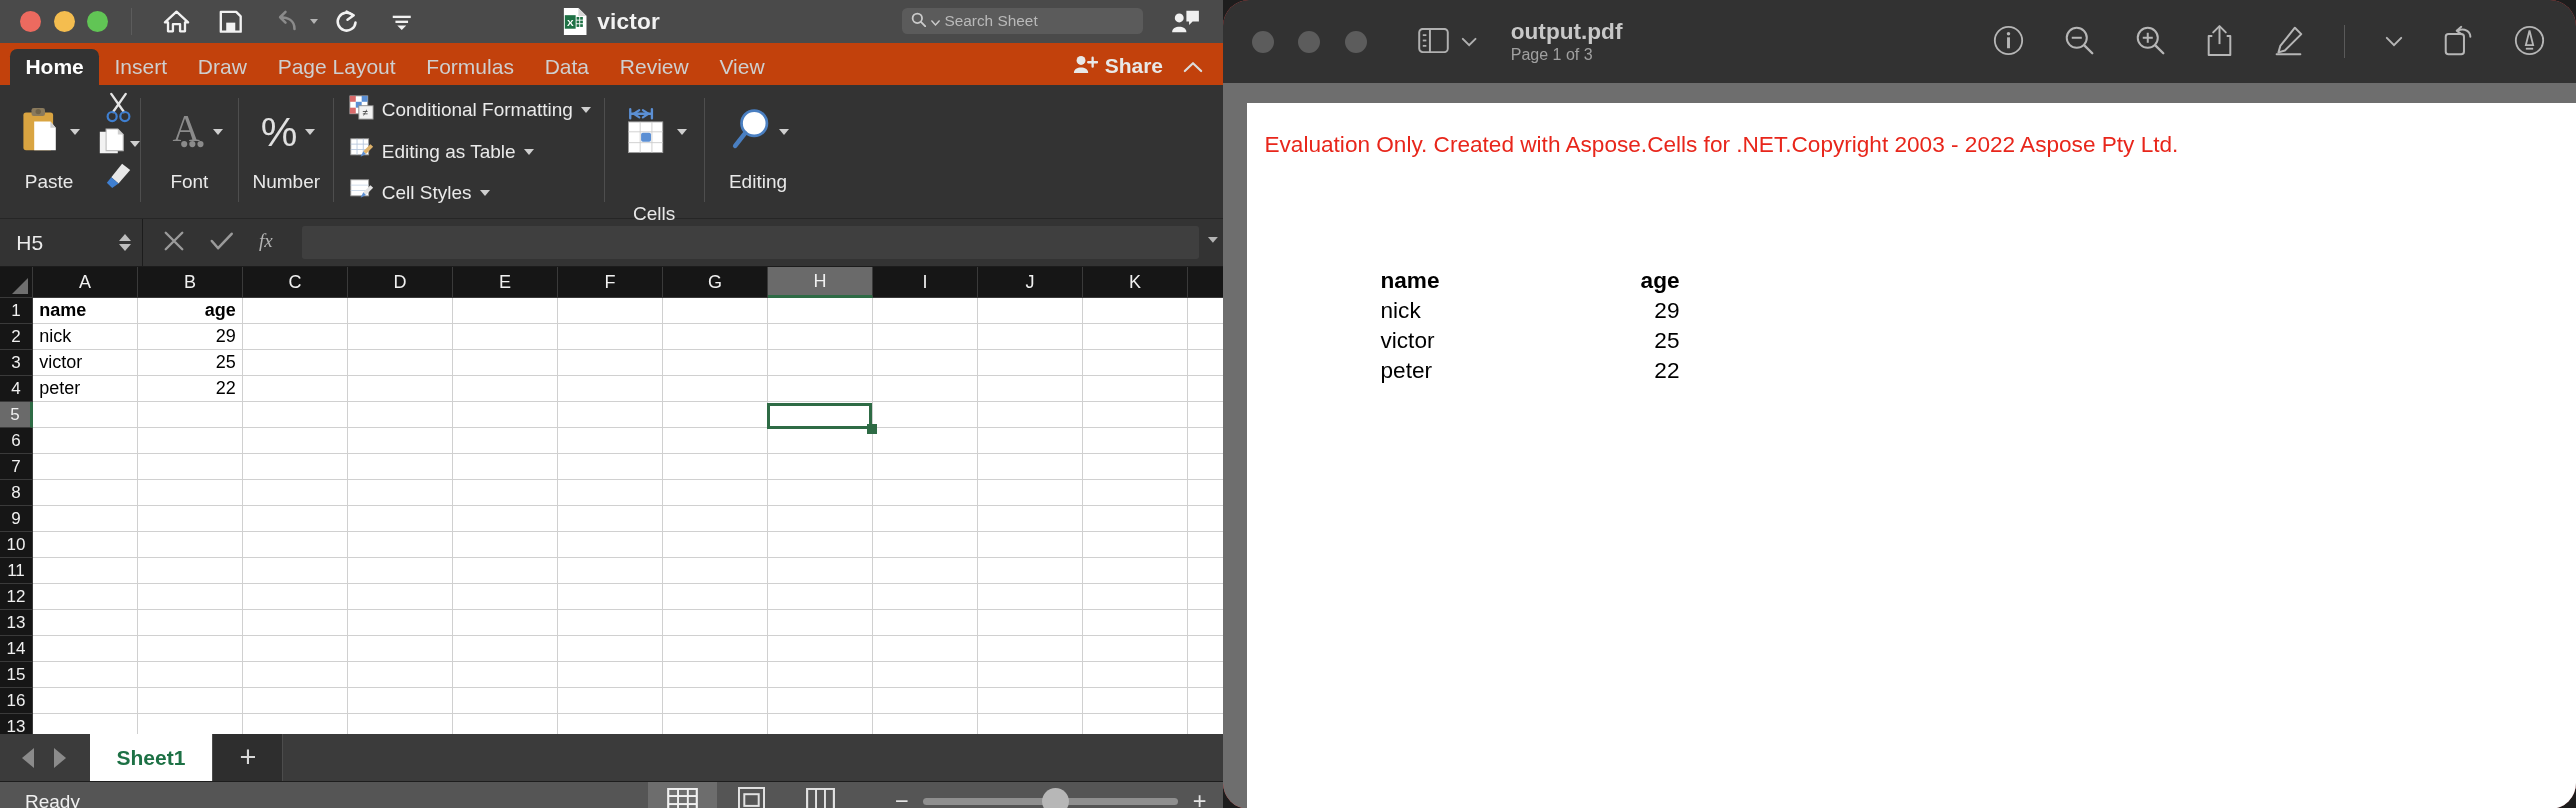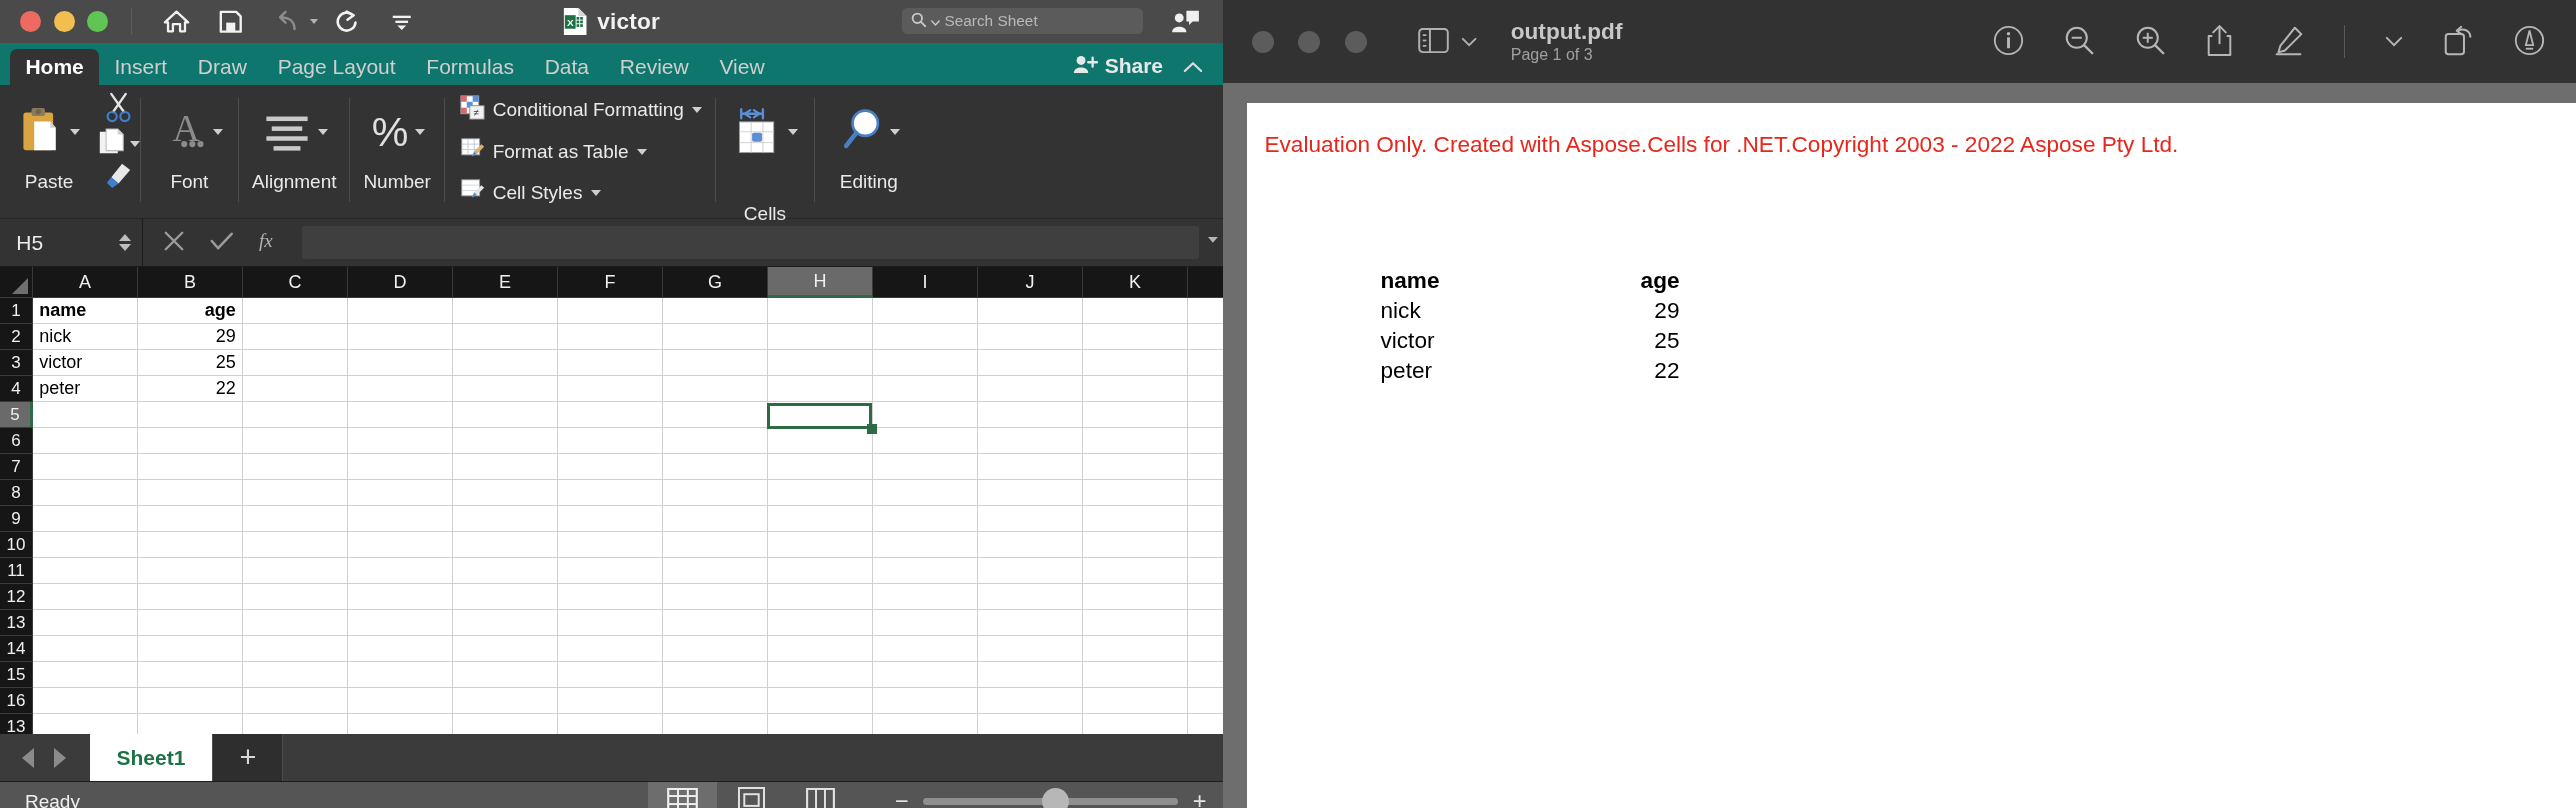--- a/index.html
+++ b/index.html
@@ -62,21 +62,21 @@
   .search-box {
     width: 241px; height: 26px;
     background: #5b5b5b; border-radius: 5.4px;
     display: flex; align-items: center; padding: 0 9px; gap: 4.5px;
   }
   .search-box .sph { color: #b9b9b9; font-size: 15.4px; }
   .share-ico { position: absolute; right: 23.5px; top: 9px; }
 
   
   .tabrow {
-    height: 42px; background: #0f766e;
+    height: 42px; background: #c2410c;
     display: flex; align-items: flex-end; padding-left: 10px;
     position: relative;
   }
   .tab {
     height: 36px; padding: 0 15.4px;
     display: flex; align-items: center;
     color: #cfcfcf; font-size: 21px;
     border-radius: 7.2px 7.2px 0 0;
   }
   .tab.active { background: #333333; color: #ffffff; font-weight: bold; }
@@ -243,20 +243,21 @@
   .zthumb {
     position: absolute; left: 119px; top: -10px;
     width: 27px; height: 27px; background: #b7b7b7; border-radius: 50%;
   }
 
   
   .preview {
     flex: 1; position: relative;
     background: #ef4444;
     overflow: hidden;
+    border-radius: 26px;
   }
   .pv-title {
     height: 83px; background: #323232;
     display: flex; align-items: center; position: relative;
   }
   .pv-traffic { display: flex; gap: 24.4px; padding-left: 29px; align-items: center; }
   .pvl { width: 22px; height: 22px; border-radius: 50%; background: #5c5c5c; }
   .pv-sidebar-btn { display: flex; align-items: center; gap: 12.7px; margin-left: 51px; }
   .pv-names { margin-left: 33px; display: flex; flex-direction: column; gap: 1.8px; }
   .pv-fname { color: #c8c8c8; font-size: 22.6px; font-weight: bold; }
@@ -479,37 +480,20 @@
                 <circle cx="49" cy="41" r="3.4" fill="#8b8b8b"></circle>
               </svg>
             </span>
             <span class="caret-sm" style="margin-left:5.4px;"></span>
           </div>
           <div class="big-lbl">Font</div>
         </div>
         <div class="rsep"></div>
       </div>
 
-      <div class="rgroup">
-        <div class="big-btn" style="width:110px;">
-          <div class="big-ico">
-            <span>
-              <svg width="52" height="42" viewBox="0 0 58 46">
-                <rect x="6" y="8" width="46" height="5" fill="#c9c9c9"></rect>
-                <rect x="12" y="19" width="34" height="5" fill="#c9c9c9"></rect>
-                <rect x="6" y="30" width="46" height="5" fill="#c9c9c9"></rect>
-                <rect x="14" y="41" width="30" height="5" fill="#c9c9c9"></rect>
-              </svg>
-            </span>
-            <span class="caret-sm" style="margin-left:5.4px;"></span>
-          </div>
-          <div class="big-lbl">Alignment</div>
-        </div>
-        <div class="rsep"></div>
-      </div>
 
       <div class="rgroup">
         <div class="big-btn" style="width:94px;">
           <div class="big-ico">
             <span>
               <svg width="43" height="45" viewBox="0 0 48 50">
                 <text x="3" y="42" font-size="46" fill="#e0e0e0" font-family="Liberation Sans, sans-serif">%</text>
               </svg>
             </span>
             <span class="caret-sm" style="margin-left:3.6px;"></span>
@@ -541,21 +525,21 @@
               <svg width="25" height="25" viewBox="0 0 28 28">
                 <rect x="2" y="2" width="20" height="18" fill="#ffffff" stroke="#9a9a9a"></rect>
                 <line x1="2" y1="8" x2="22" y2="8" stroke="#b8c8dd"></line>
                 <line x1="2" y1="14" x2="22" y2="14" stroke="#b8c8dd"></line>
                 <line x1="9" y1="2" x2="9" y2="20" stroke="#b8c8dd"></line>
                 <line x1="16" y1="2" x2="16" y2="20" stroke="#b8c8dd"></line>
                 <path d="M16 16 L24 8 L27 11 L19 19 Z" fill="#dfb26a"></path>
                 <path d="M19 19 L16 16 L13 22 Z" fill="#5b8fd4"></path>
               </svg>
             </span>
-            <span>Format as Table</span>
+            <span>Editing as Table</span>
             <span class="caret-sm"></span>
           </div>
           <div class="iconlabel">
             <span>
               <svg width="25" height="25" viewBox="0 0 28 28">
                 <rect x="2" y="2" width="20" height="18" fill="#ffffff" stroke="#9a9a9a"></rect>
                 <line x1="2" y1="8" x2="22" y2="8" stroke="#c9d6e6"></line>
                 <line x1="2" y1="14" x2="22" y2="14" stroke="#c9d6e6"></line>
                 <path d="M16 16 L24 8 L27 11 L19 19 Z" fill="#e4e4e4"></path>
                 <path d="M19 19 L16 16 L13 22 Z" fill="#5b8fd4"></path>

